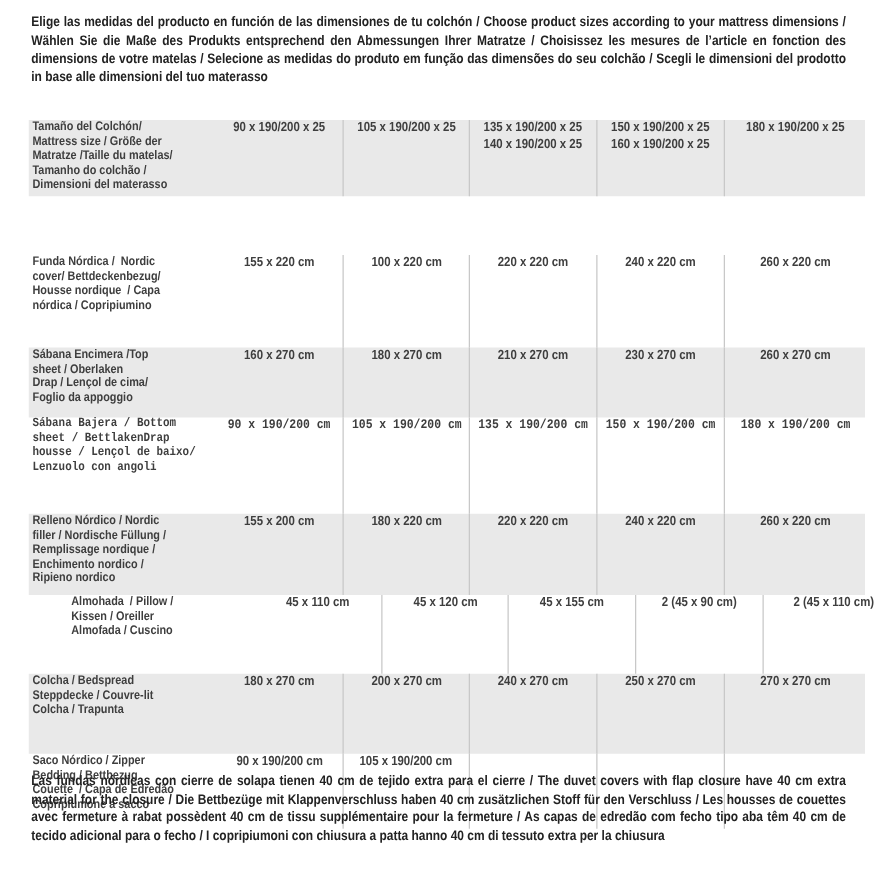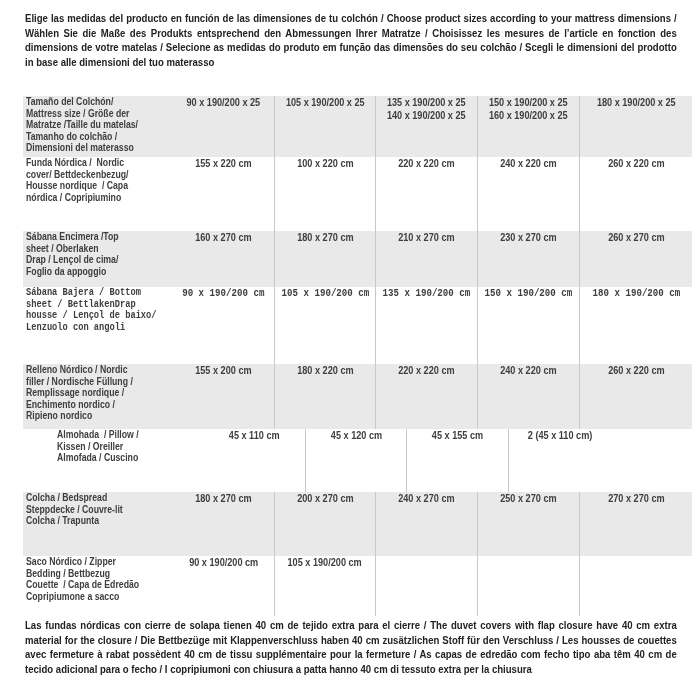--- a/index.html
+++ b/index.html
@@ -13,21 +13,21 @@
   .intro {
     position:absolute; left:25px; top:11px; width:652px;
     font-size:11px; line-height:14.6px; color:#222222;
   }
   .intro-inner { text-align:justify; }
 
   .size-table { position:absolute; left:23px; top:96px; width:669px; }
   .row { display:grid; grid-template-columns:150px 102px 101px 102px 102px 112px; }
   .row:nth-child(odd) { background:#e9e9e9; }
   .row:nth-child(1) { height:61px; }
-  .row:nth-child(2) { height:74px; }
+  .row:nth-child(2) { height:74px;margin-top:47px; }
   .row:nth-child(3) { height:56px; }
   .row:nth-child(4) { height:77px;font-family:Liberation Mono, monospace; }
   .row:nth-child(5) { height:65px; }
   .row:nth-child(6) { height:63px;margin-left:31px; }
   .row:nth-child(7) { height:64px; }
   .row:nth-child(8) { height:60px; }
 
   .cell {
     display:flex; align-items:flex-start; justify-content:center;
     box-sizing:border-box; color:#3e3e3e; overflow:visible;
@@ -194,20 +194,23 @@
       <div class="cell">
           <div class="value-text">45 x 110 cm</div>
         </div>
       <div class="cell">
           <div class="value-text">45 x 120 cm</div>
         </div>
       <div class="cell">
           <div class="value-text">45 x 155 cm</div>
         </div>
       <div class="cell">
+          <div class="value-text">2 (45 x 90 cm)</div>
+        </div>
+      <div class="cell">
           <div class="value-text">2 (45 x 110 cm)</div>
         </div>
     </div>
 
     <div class="row">
       <div class="cell label">
           <div class="label-text">Colcha / Bedspread
 Steppdecke / Couvre-lit
 Colcha / Trapunta</div>
         </div>

